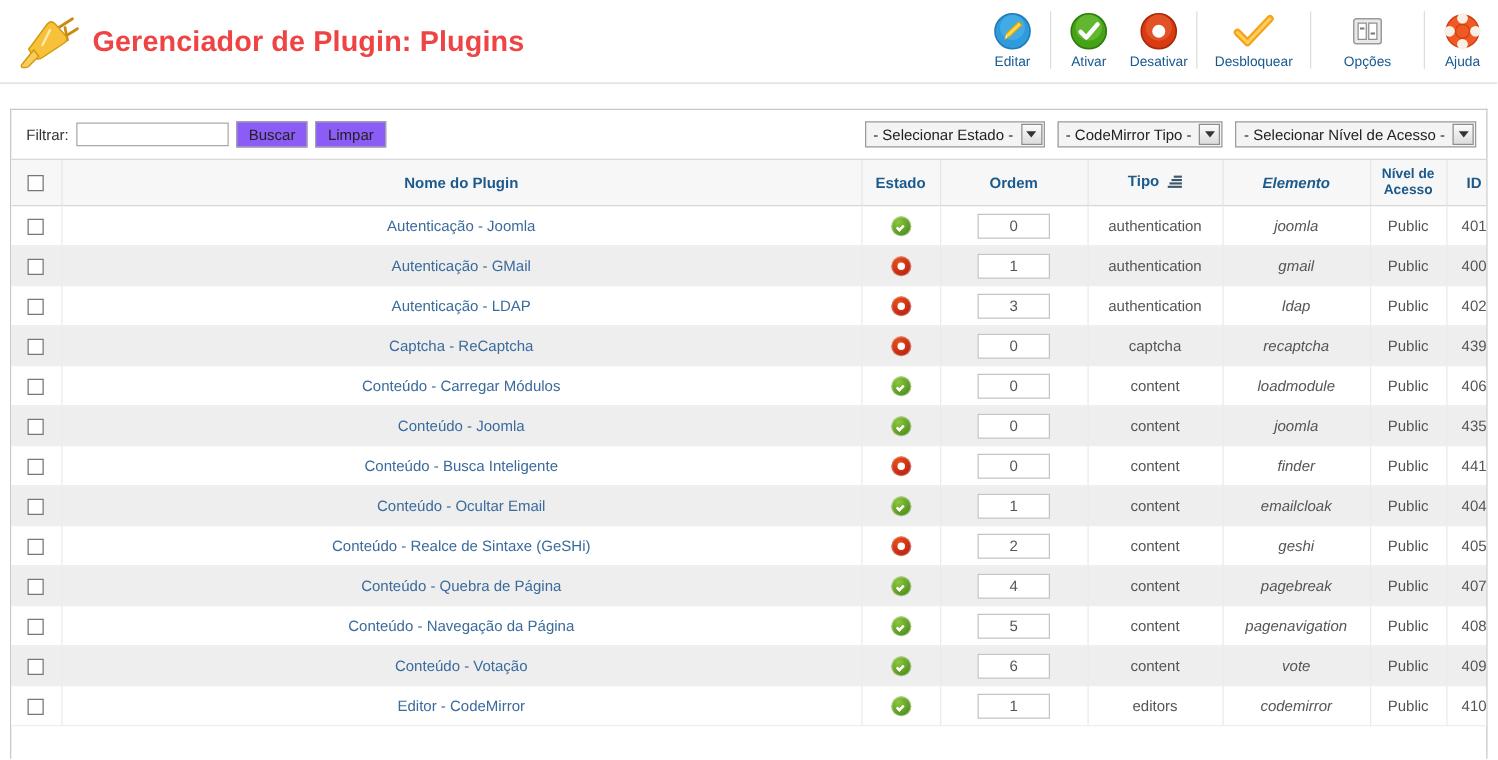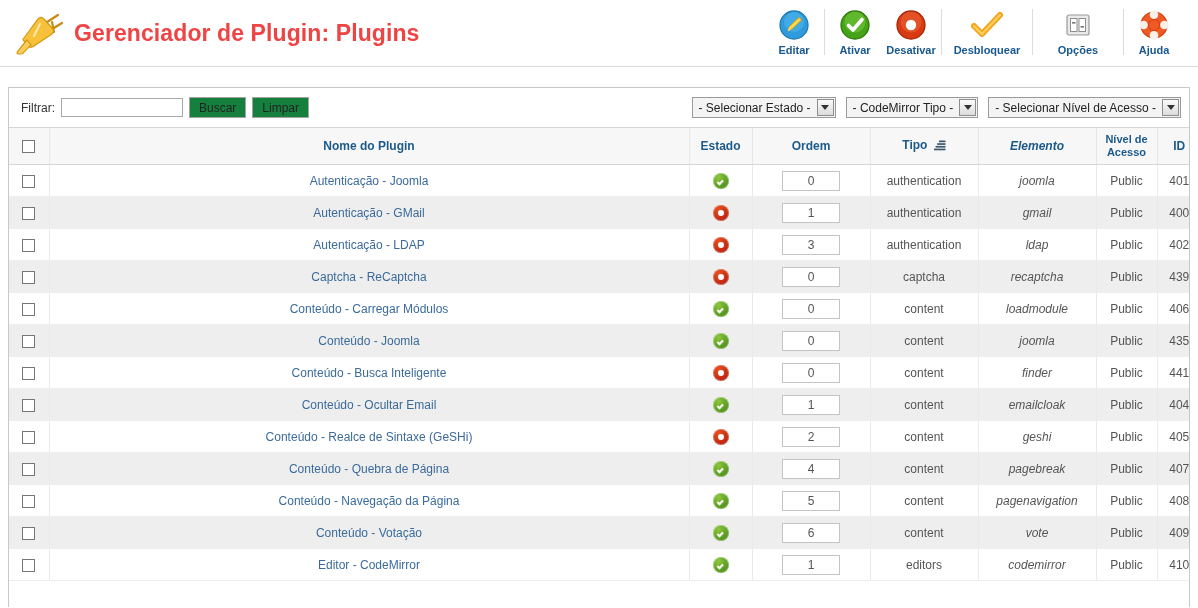--- a/index.html
+++ b/index.html
@@ -34,26 +34,25 @@
     font-weight: bold;
     color: #ef4444;
     letter-spacing: 0.1px;
     margin-left: 10px;
     white-space: nowrap;
   }
 
   
   #toolbar {
     position: absolute;
-    right: 16px;
+    right: 0;
     top: 3px;
     height: 60px;
     display: flex;
     align-items: stretch;
-    font-weight: bold;
   }
   .tb-btn {
     width: 56px;
     display: flex;
     flex-direction: column;
     align-items: center;
     justify-content: flex-start;
     padding-top: 6px;
     cursor: pointer;
     text-decoration: none;
@@ -98,21 +97,21 @@
     font-family: "Liberation Sans", sans-serif;
     font-size: 12px;
     padding: 0 3px;
     background: #fff;
     color: #333;
   }
   .std-btn {
     height: 21px;
     padding: 0 9px;
     border: 1px solid #a3a3a3;
-    background: #15803d;
+    background: #8b5cf6;
     font-family: "Liberation Sans", sans-serif;
     font-size: 12px;
     color: #222;
     cursor: pointer;
   }
   #filter-right {
     position: absolute;
     right: 8px;
     display: flex;
     align-items: center;

